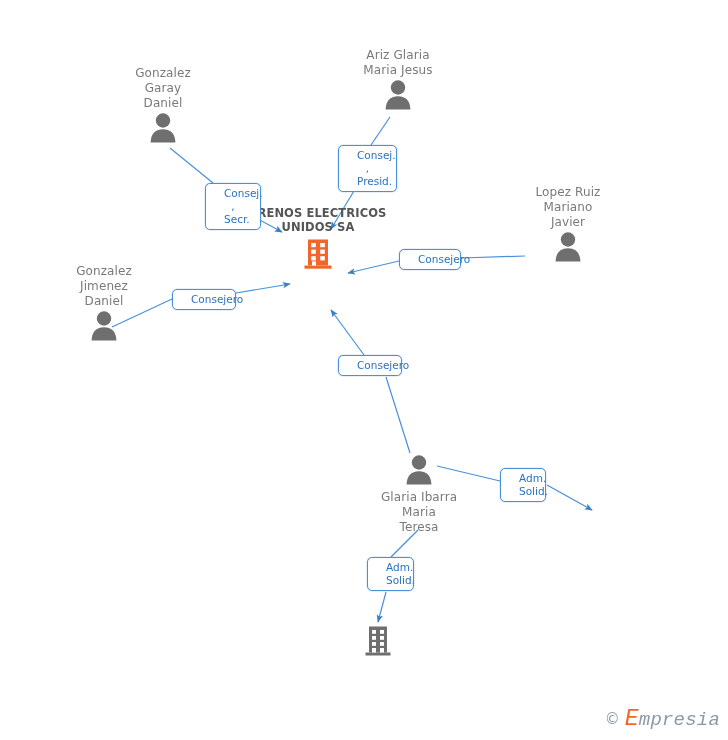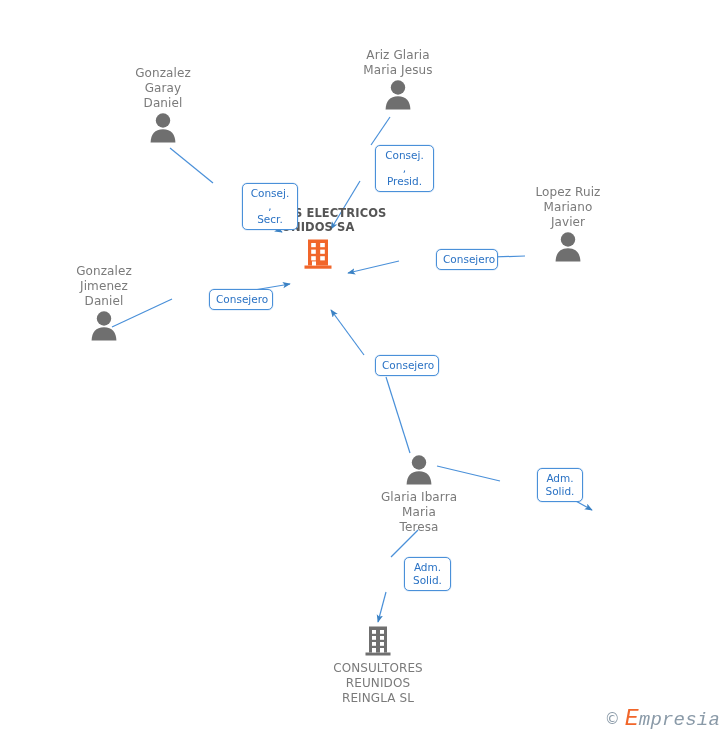--- a/index.html
+++ b/index.html
@@ -58,24 +58,23 @@
     position: absolute;
     z-index: 5;
     box-sizing: border-box;
     background: #ffffff;
     border: 1px solid #4a90d9;
     border-radius: 5px;
     color: #2a72c4;
     font-size: 10.5px;
     line-height: 13px;
     text-align: center;
-    padding: 3px 6px;
+    padding: 3px 18px;
     white-space: pre-line;
     box-shadow: 0 0 0 0.5px rgba(74,144,217,0.25);
-    margin-left: 37px;
   }
 
   
   #watermark {
     position: absolute;
     right: 8px;
     bottom: 8px;
     z-index: 6;
     display: flex;
     align-items: center;
@@ -239,23 +238,20 @@
         <rect x="9" y="5" width="4" height="3.8" fill="#ffffff"></rect>
         <rect x="17" y="5" width="4" height="3.8" fill="#ffffff"></rect>
         <rect x="9" y="11" width="4" height="3.8" fill="#ffffff"></rect>
         <rect x="17" y="11" width="4" height="3.8" fill="#ffffff"></rect>
         <rect x="9" y="17" width="4" height="3.8" fill="#ffffff"></rect>
         <rect x="17" y="17" width="4" height="3.8" fill="#ffffff"></rect>
         <rect x="9" y="23" width="4" height="4.5" fill="#ffffff"></rect>
         <rect x="17" y="23" width="4" height="4.5" fill="#ffffff"></rect>
       </svg>
     </span>
-    <div class="node-label" style="margin-top:4px;">CONSULTORES
-REUNIDOS
-REINGLA  SL</div>
   </div>
 
   <div id="watermark">
     <span class="copy">©</span>
     <span class="brand"><span class="cap">E</span><span>mpresia</span></span>
   </div>
 
 </div>
 
 </body></html>

